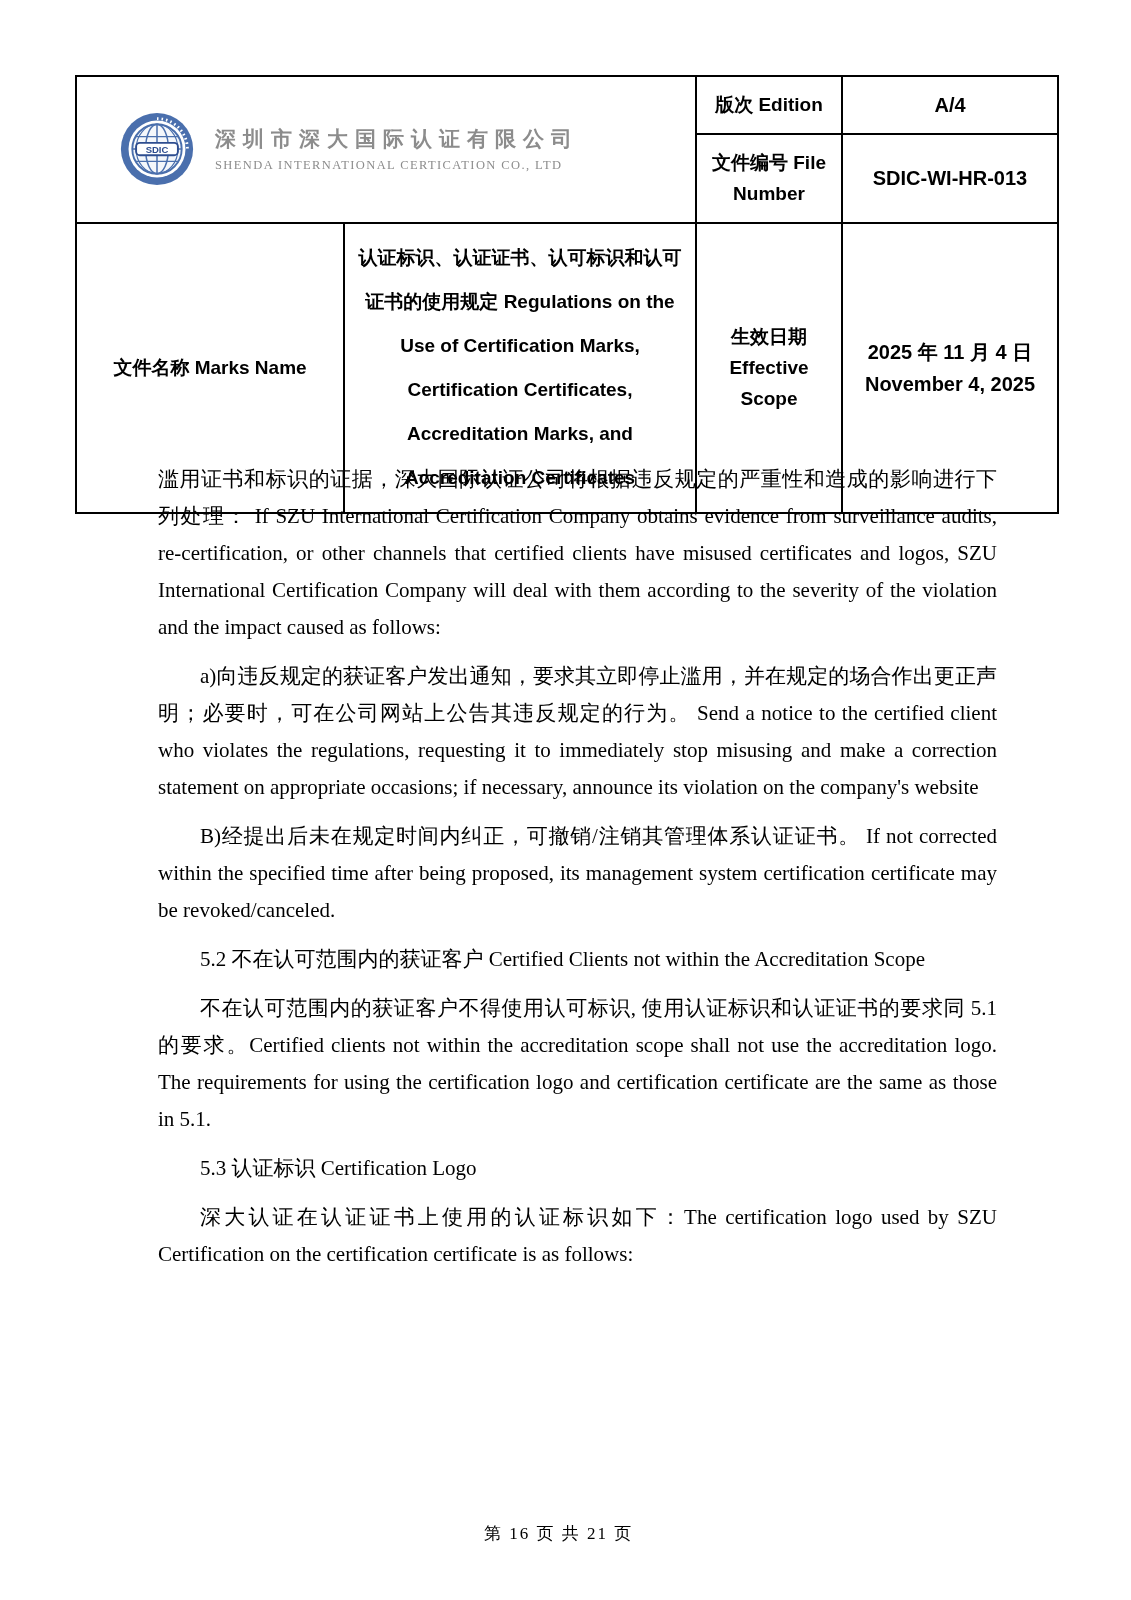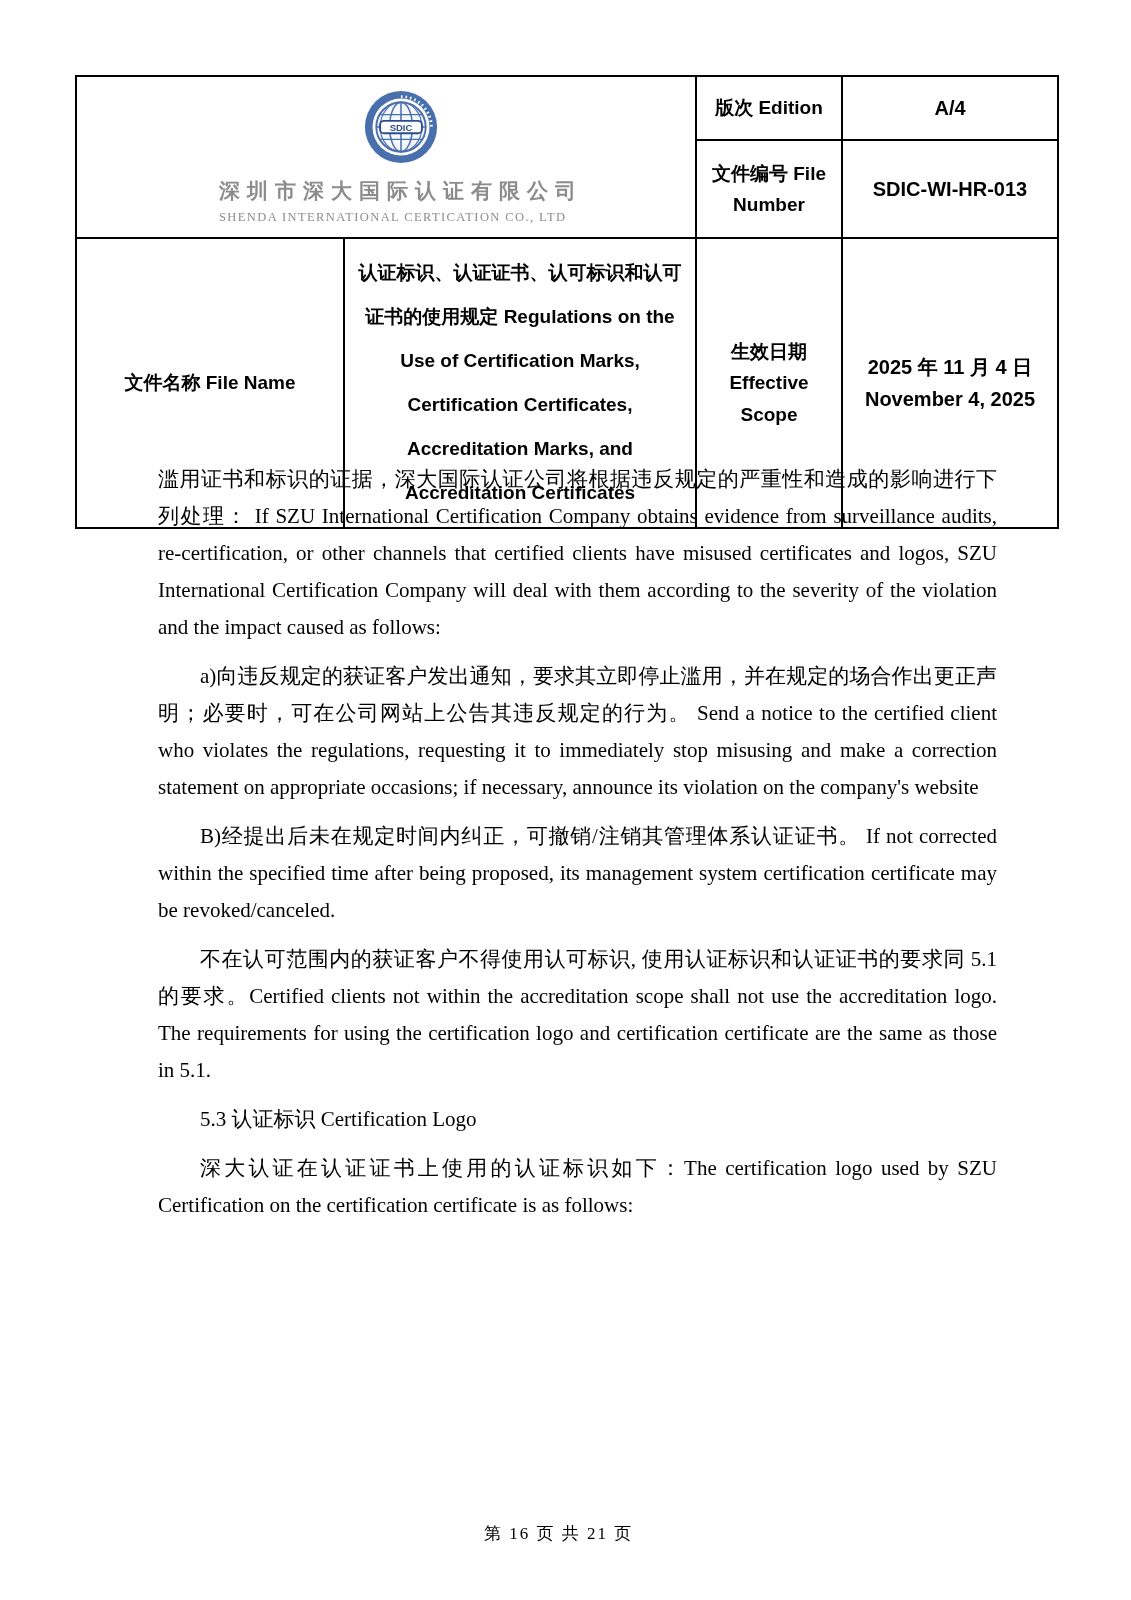--- a/index.html
+++ b/index.html
@@ -22,23 +22,23 @@
   table.header-table{
     position:absolute;left:75px;top:75px;width:982px;
     border-collapse:collapse;table-layout:fixed;
   }
   table.header-table td{
     border:2.5px solid var(--border-black);
     vertical-align:middle;
     padding:12px;
   }
   .logo-cell{padding:0;}
-  .logo-wrap{display:flex;align-items:center;padding-left:30px;gap:12px;flex-direction:column;}
+  .logo-wrap{display:flex;align-items:center;padding-left:30px;gap:12px;}
   .logo-badge{flex:0 0 auto;width:76px;height:76px;}
-  .company-lines{display:flex;flex-direction:column;}
+  .company-lines{display:flex;flex-direction:column;margin-left:8px;}
   .company-cn{
     font-family:"Liberation Sans", sans-serif;
     font-weight:bold;font-size:21px;letter-spacing:7px;
     color:var(--company-gray);white-space:nowrap;
   }
   .company-en{
     font-family:"Liberation Serif", serif;
     font-size:12.5px;letter-spacing:1.4px;margin-top:5px;
     color:var(--company-gray);white-space:nowrap;
   }
@@ -101,35 +101,36 @@
         </div>
       </td>
       <td class="label-cell">版次 Edition</td>
       <td class="value-cell">A/4</td>
     </tr>
     <tr style="height:72px">
       <td class="label-cell">文件编号 File Number</td>
       <td class="value-cell">SDIC-WI-HR-013</td>
     </tr>
     <tr style="height:223px">
-      <td class="label-cell">文件名称 File Name</td>
+      <td class="label-cell">文件名称 Marks Name</td>
       <td class="title-cell">认证标识、认证证书、认可标识和认可证书的使用规定 Regulations on the Use of Certification Marks, Certification Certificates, Accreditation Marks, and Accreditation Certificates</td>
       <td class="label-cell">生效日期 Effective Scope</td>
       <td class="value-cell">
         <div class="date-line">2025 年 11 月 4 日</div>
         <div class="date-line">November 4, 2025</div>
       </td>
     </tr>
   </tbody>
     </table>
 
   <div class="content">
     <p>滥用证书和标识的证据，深大国际认证公司将根据违反规定的严重性和造成的影响进行下列处理： If SZU International Certification Company obtains evidence from surveillance audits, re-certification, or other channels that certified clients have misused certificates and logos, SZU International Certification Company will deal with them according to the severity of the violation and the impact caused as follows:</p>
     <p class="indent">a)向违反规定的获证客户发出通知，要求其立即停止滥用，并在规定的场合作出更正声明；必要时，可在公司网站上公告其违反规定的行为。 Send a notice to the certified client who violates the regulations, requesting it to immediately stop misusing and make a correction statement on appropriate occasions; if necessary, announce its violation on the company's website</p>
     <p class="indent">B)经提出后未在规定时间内纠正，可撤销/注销其管理体系认证证书。 If not corrected within the specified time after being proposed, its management system certification certificate may be revoked/canceled.</p>
+    <p class="indent">5.2 不在认可范围内的获证客户 Certified Clients not within the Accreditation Scope</p>
     <p class="indent">不在认可范围内的获证客户不得使用认可标识, 使用认证标识和认证证书的要求同 5.1 的要求。Certified clients not within the accreditation scope shall not use the accreditation logo. The requirements for using the certification logo and certification certificate are the same as those in 5.1.</p>
     <p class="indent">5.3 认证标识 Certification Logo</p>
     <p class="indent">深大认证在认证证书上使用的认证标识如下：The certification logo used by SZU Certification on the certification certificate is as follows:</p>
   </div>
 
   <div class="footer">第 16 页 共 21 页</div>
 
 </div>
 
 </body></html>

